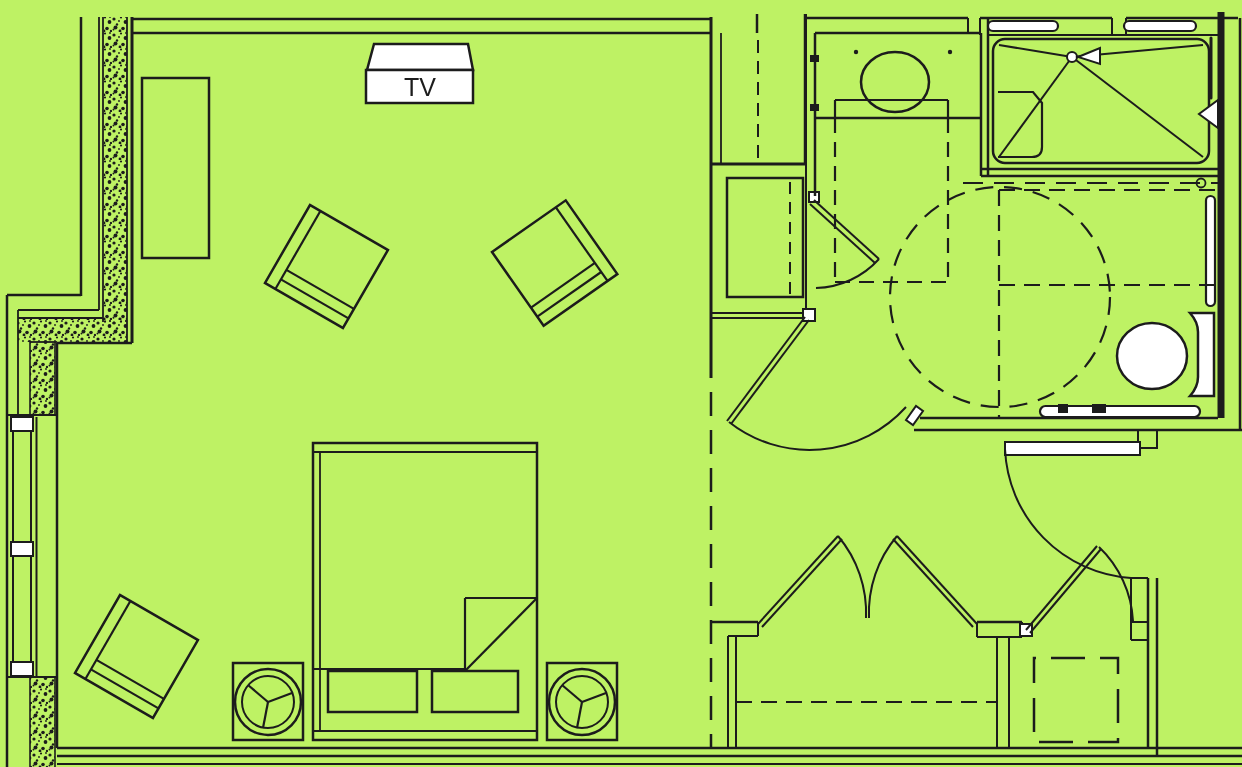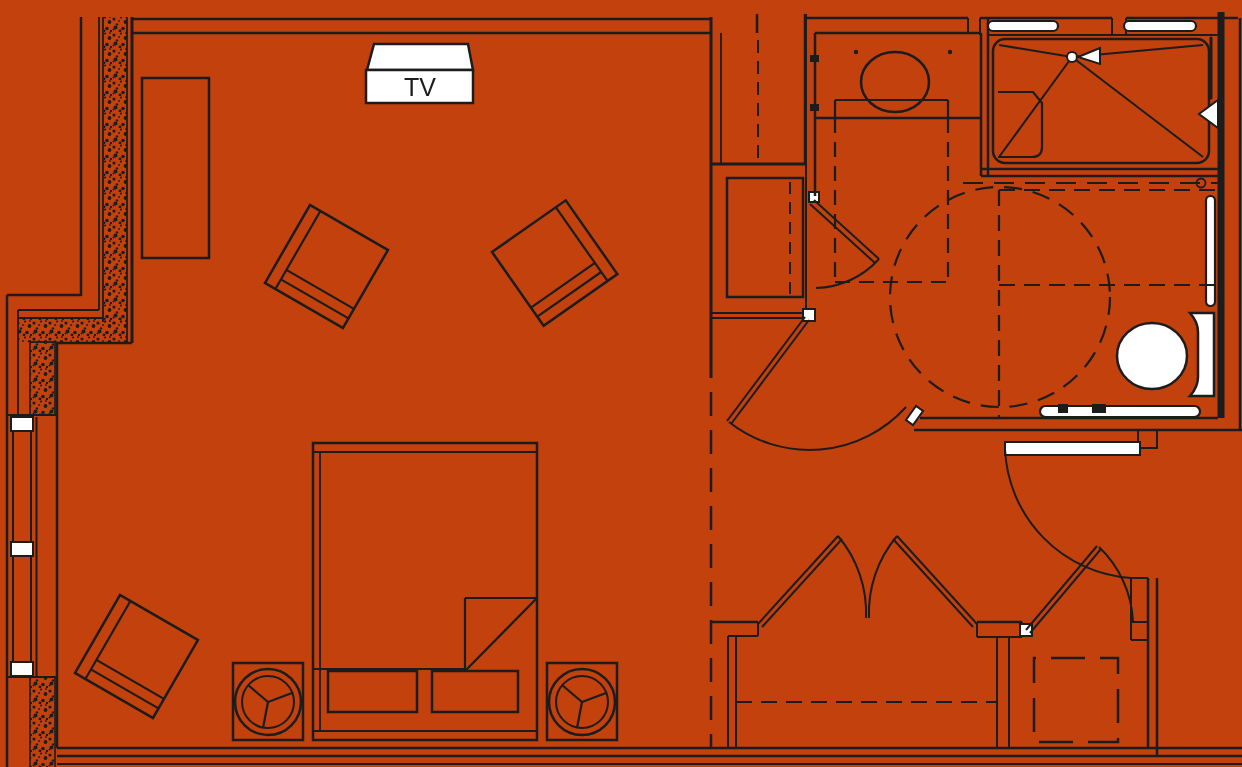--- a/index.html
+++ b/index.html
@@ -1,16 +1,16 @@
 <!DOCTYPE html>
 <html><head>
 <meta charset="utf-8">
 <style>
   html,body{margin:0;padding:0;background:#fff;}
-  .stage{position:relative;width:1242px;height:767px;overflow:hidden;background:#c2410c;}
+  .stage{position:relative;width:1242px;height:767px;overflow:hidden;background:#bef264;}
   svg{position:absolute;left:0;top:0;display:block;}
   svg{color:#1c1c1c;}
   .tv-text{font-family:"Liberation Sans","DejaVu Sans",sans-serif;font-size:25px;fill:currentColor;}
   line,path,rect,circle,ellipse,polygon,polyline{vector-effect:none;}
 </style>
 </head>
 <body style="background: rgb(255, 255, 255);">
 
 <div class="stage">
 <svg width="1242" height="767" viewBox="0 0 1242 767" fill="none" stroke-linecap="butt" style="color: rgb(28, 28, 28);">

